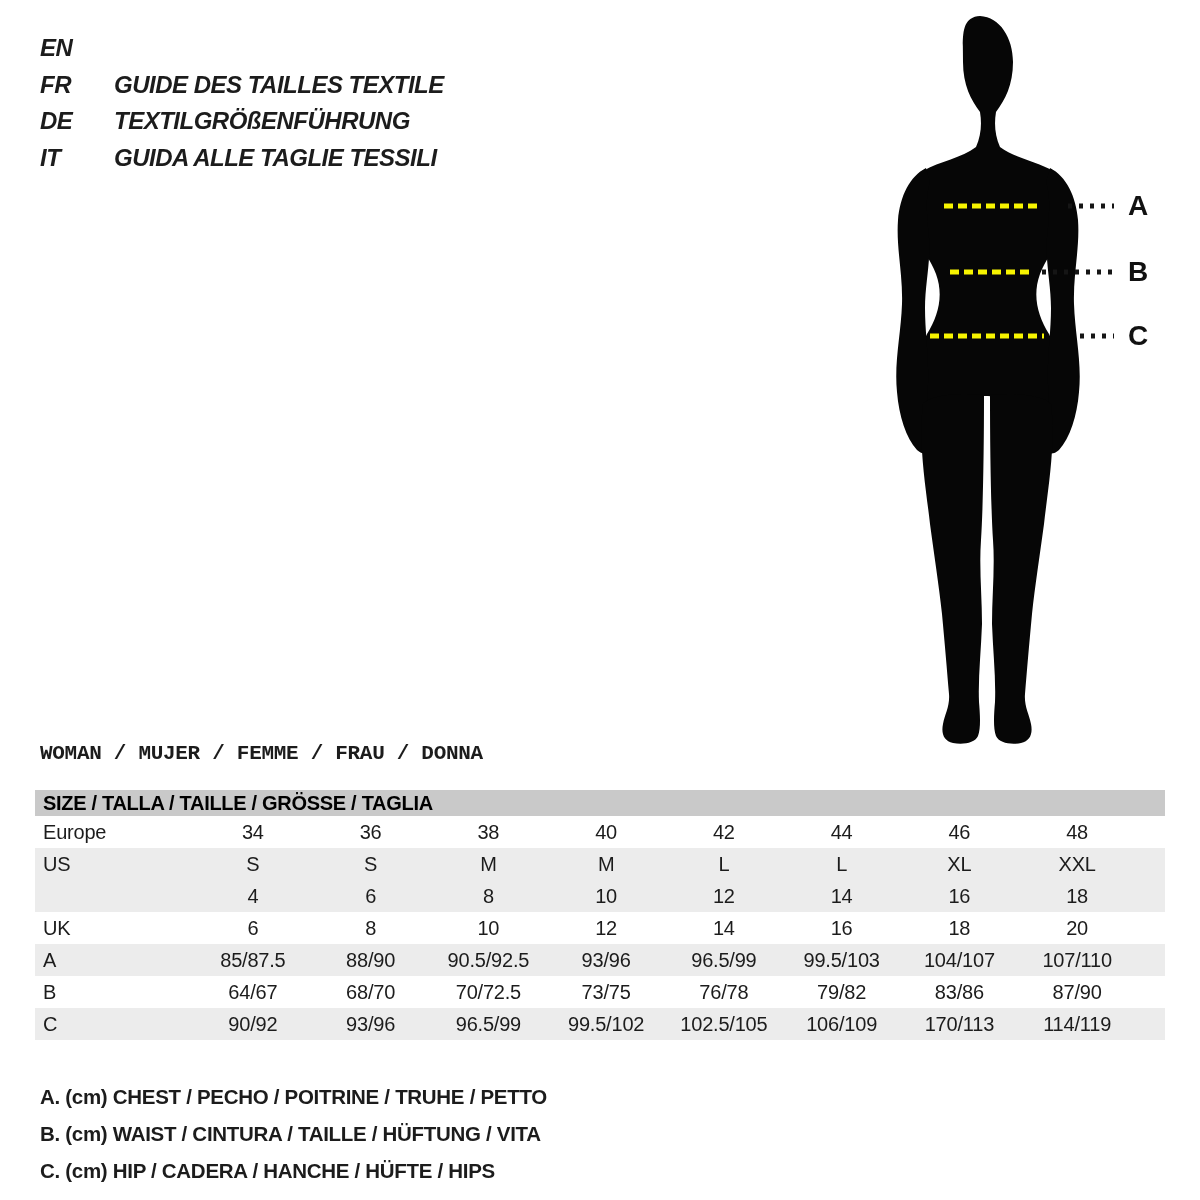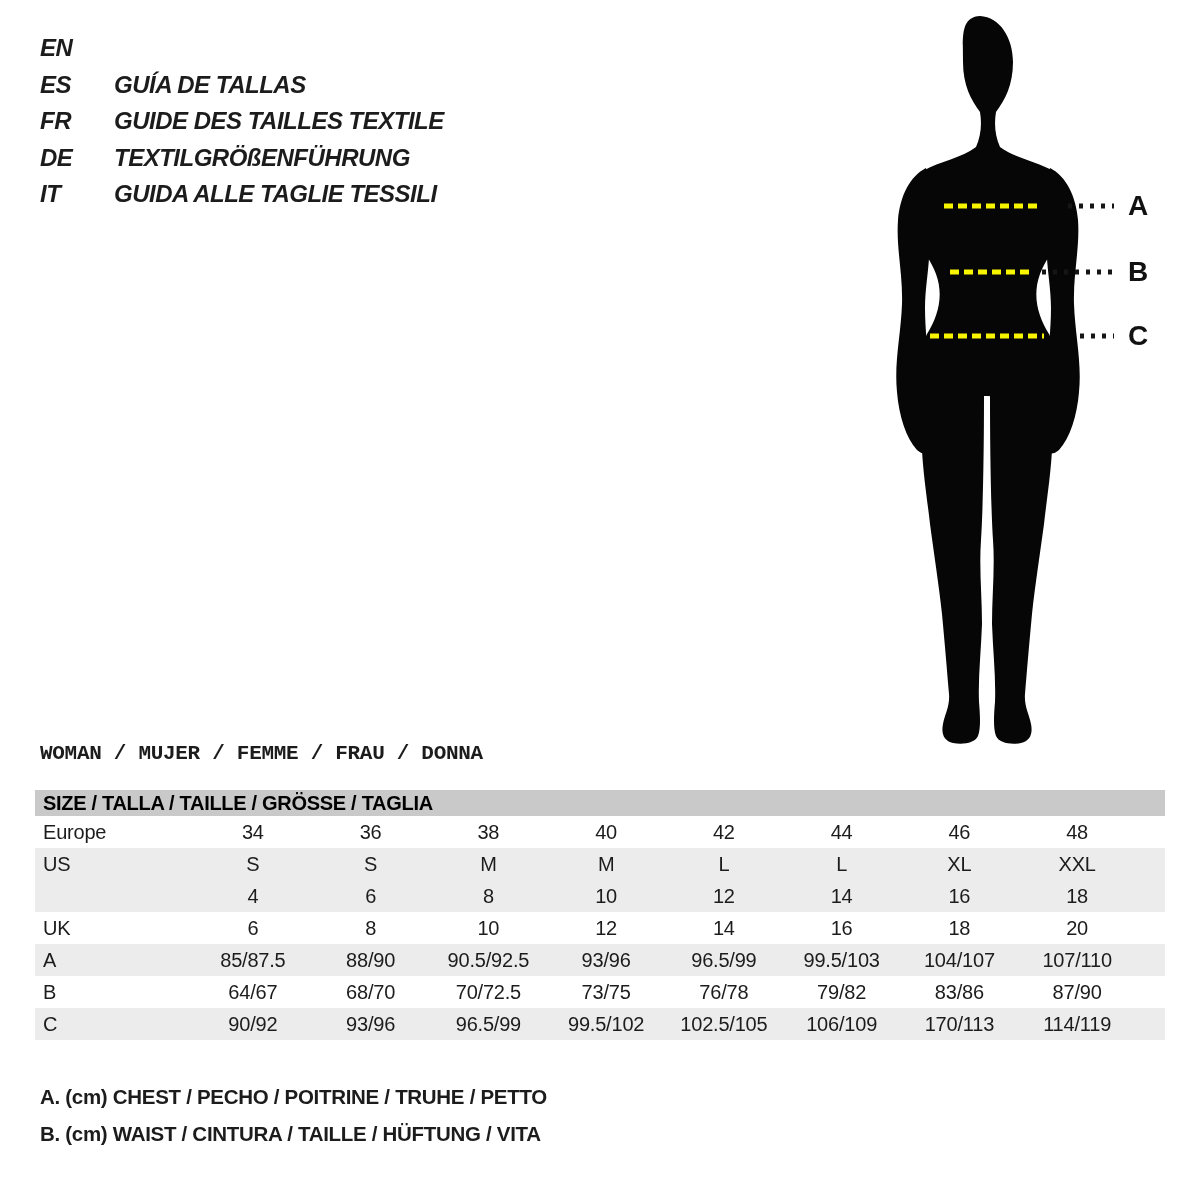--- a/index.html
+++ b/index.html
@@ -39,24 +39,20 @@
   .notes{position:absolute;left:40px;top:1078px;font-weight:bold;font-size:20.5px;line-height:37px;letter-spacing:-0.3px;white-space:nowrap;}
 </style>
 </head>
 <body>
 
 <div class="page">
 
   <div class="lang-block">
     <div class="lang-row">
       <span class="lang-code">EN</span>
-    </div>
-    <div class="lang-row">
-      <span class="lang-code">ES</span>
-      <span class="lang-name">GUÍA DE TALLAS</span>
     </div>
     <div class="lang-row">
       <span class="lang-code">FR</span>
       <span class="lang-name">GUIDE DES TAILLES TEXTILE</span>
     </div>
     <div class="lang-row">
       <span class="lang-code">DE</span>
       <span class="lang-name">TEXTILGRÖßENFÜHRUNG</span>
     </div>
     <div class="lang-row">
@@ -242,15 +238,16 @@
       <div class="cell">102.5/105</div>
       <div class="cell">106/109</div>
       <div class="cell">170/113</div>
       <div class="cell">114/119</div>
     </div>
   </div>
 
   <div class="notes">
     <div>A. (cm) CHEST / PECHO / POITRINE / TRUHE / PETTO</div>
     <div>B. (cm) WAIST / CINTURA / TAILLE / HÜFTUNG / VITA</div>
+    <div>C. (cm) HIP / CADERA / HANCHE / HÜFTE / HIPS</div>
   </div>
 
 </div>
 
 </body></html>

